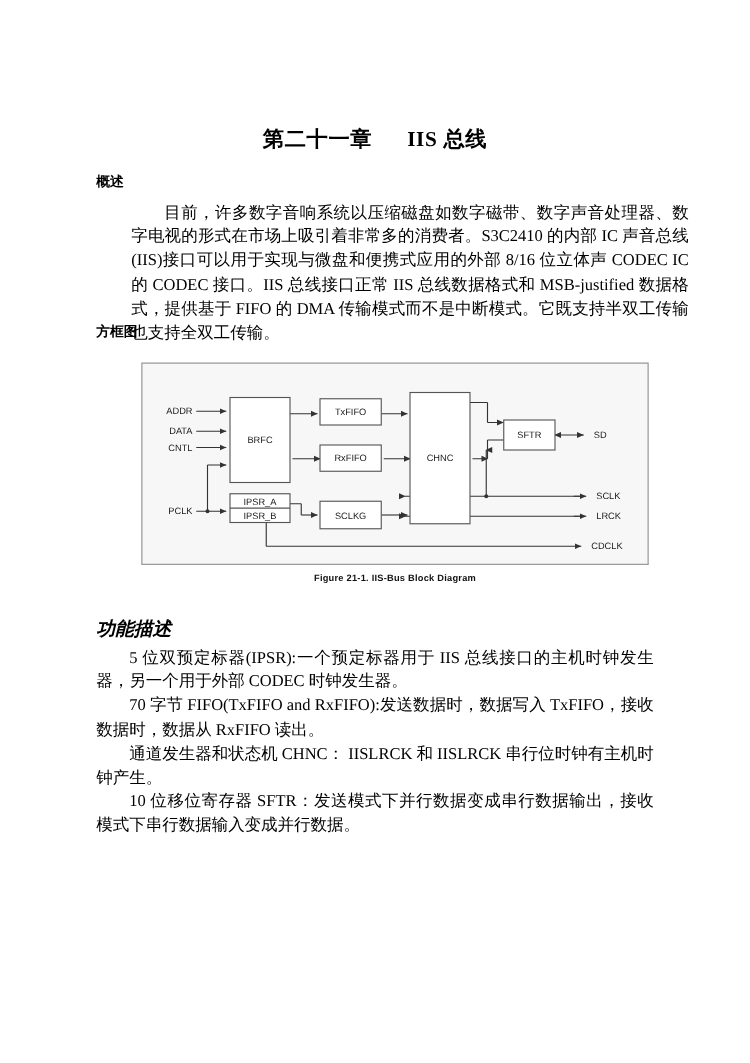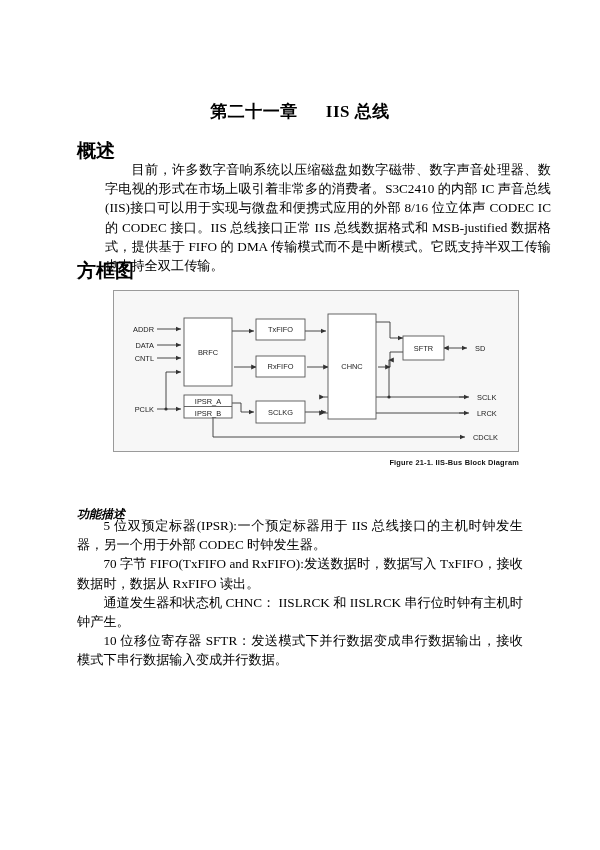--- a/index.html
+++ b/index.html
@@ -33,30 +33,29 @@
     font-size: 17px;
     font-weight: bold;
     letter-spacing: 0.5px;
   }
   .chapter-title .gap { display: inline-block; width: 28px; }
 
   
   .sec-heading {
     position: absolute;
     left: 77px;
-    font-size: 19px;
+    font-size: 11px;
     font-weight: bold;
     font-family: "Liberation Sans", "DejaVu Sans", sans-serif;
   }
   .sec-heading.serif-italic {
     font-family: "Liberation Serif", "DejaVu Serif", serif;
     font-style: italic;
     font-weight: bold;
-    font-size: 12px;
-    margin-top: 12px;
+    font-size: 15px;
   }
   #h-overview { top: 138px; }
   #h-blockdiagram { top: 258px; }
   #h-funcdesc { top: 494px; }
 
   
   .body-block {
     position: absolute;
     left: 77px;
     width: 446px;
@@ -88,21 +87,21 @@
   }
   .figure-svg {
     position: absolute;
     left: 0; top: 0;
   }
   .figure-caption {
     position: absolute;
     left: 113px;
     top: 458px;
     width: 406px;
-    text-align: right;
+    text-align: center;
     font-family: "Liberation Sans", "DejaVu Sans", sans-serif;
     font-size: 7.4px;
     font-weight: bold;
     color: #111111;
     letter-spacing: 0.2px;
   }
 
   
   .blk-label {
     font-family: "Liberation Sans", "DejaVu Sans", sans-serif;

